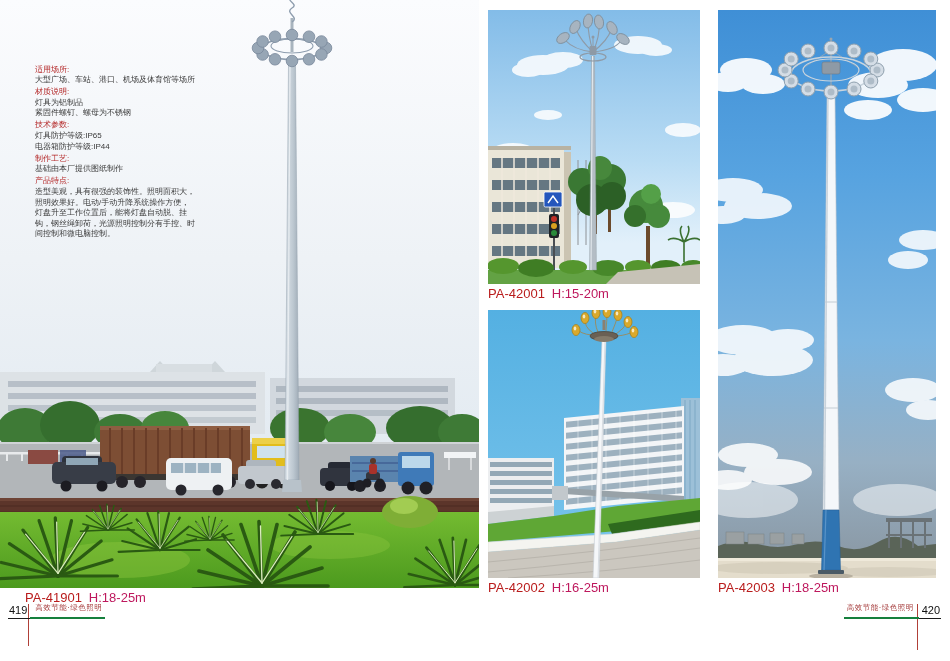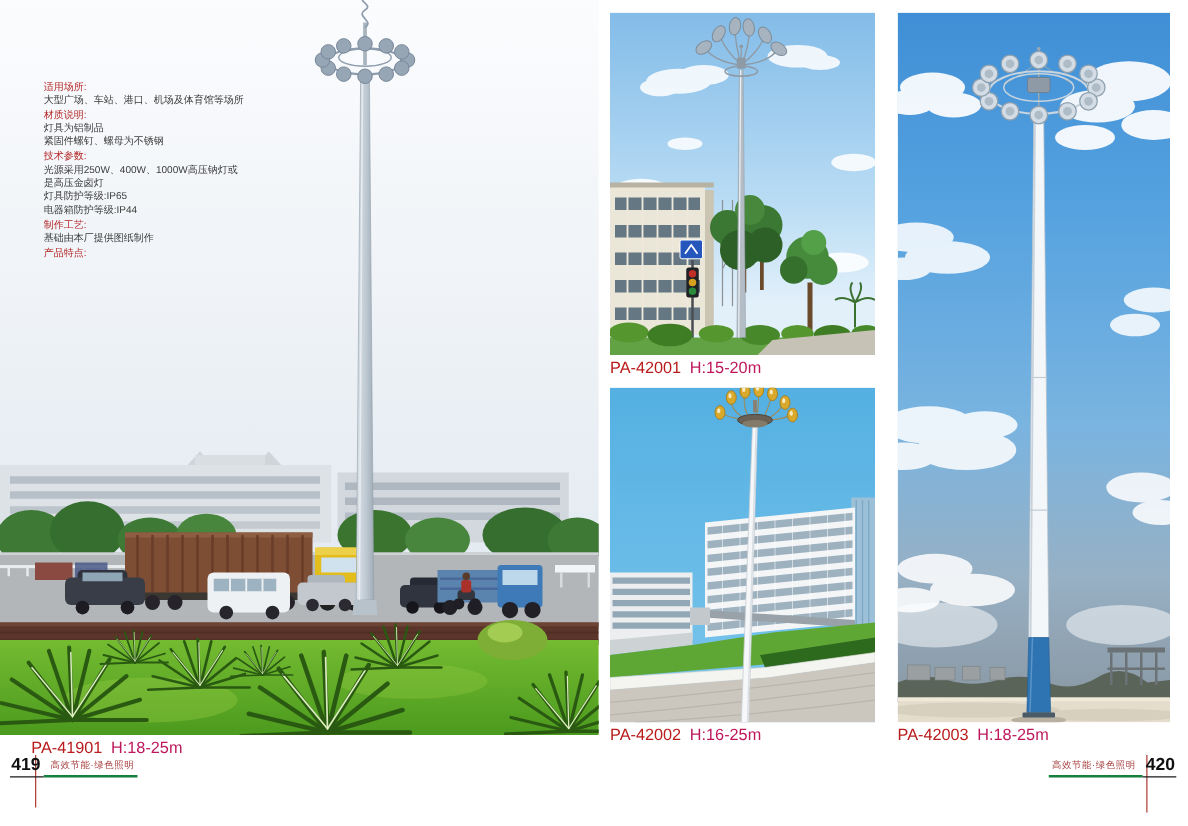--- a/index.html
+++ b/index.html
@@ -18,21 +18,21 @@
 
   
   .prod-label{position:absolute;white-space:nowrap;font-size:13px;line-height:15px;z-index:4}
   .prod-code{color:#b91c1c;font-weight:normal;margin-right:7px}
   .prod-h{color:#be185d}
 
   
   .footer{position:absolute;display:flex;align-items:flex-end;z-index:6}
   .footer-left{left:8px;top:603px}
   .footer-right{right:9px;top:603px}
-  .pagenum{font-size:14px;font-weight:bold;color:#101010;
+  .pagenum{font-size:11px;font-weight:normal;color:#101010;
            border-bottom:1.6px solid #1a1a1a;padding:0 3px 2px 1px}
   .fslogan{font-size:7.5px;color:#a63e3e;border-bottom:2px solid #15803d;
            padding:0 3px 3.5px 5px;letter-spacing:.5px}
   .vline{position:absolute;width:1.4px;background:#b04038;z-index:5}
   .vline-left{left:27.5px;top:604px;height:42px}
   .vline-right{left:917px;top:604px;height:46px}
 </style>
 </head>
 <body>
 
@@ -241,26 +241,26 @@
   </svg>
 </div>
 
 <div class="spec-block abs">
   <div class="spec-heading">适用场所:</div>
   <div class="spec-line">大型广场、车站、港口、机场及体育馆等场所</div>
   <div class="spec-heading">材质说明:</div>
   <div class="spec-line">灯具为铝制品</div>
   <div class="spec-line">紧固件螺钉、螺母为不锈钢</div>
   <div class="spec-heading">技术参数:</div>
-  <div class="spec-line">光源采用250W、400W、1000W高压钠灯或是高压金卤灯</div>
   <div class="spec-line">灯具防护等级:IP65</div>
   <div class="spec-line">电器箱防护等级:IP44</div>
   <div class="spec-heading">制作工艺:</div>
   <div class="spec-line">基础由本厂提供图纸制作</div>
   <div class="spec-heading">产品特点:</div>
+  <div class="spec-line">造型美观，具有很强的装饰性。照明面积大，照明效果好。电动/手动升降系统操作方便，灯盘升至工作位置后，能将灯盘自动脱、挂钩，钢丝绳卸荷，光源照明控制分有手控、时间控制和微电脑控制。</div>
 </div>
 
 <div class="photo" style="left:488px;top:10px;width:212px;height:274px">
   <svg width="212" height="274" viewBox="0 0 212 274">
     <defs>
       <linearGradient id="skyP1" x1="0" y1="0" x2="0" y2="1">
         <stop offset="0" stop-color="#83bce8"></stop>
           <stop offset=".55" stop-color="#b9dcf4"></stop>
         <stop offset=".85" stop-color="#e2f0fa"></stop>
       </linearGradient>

